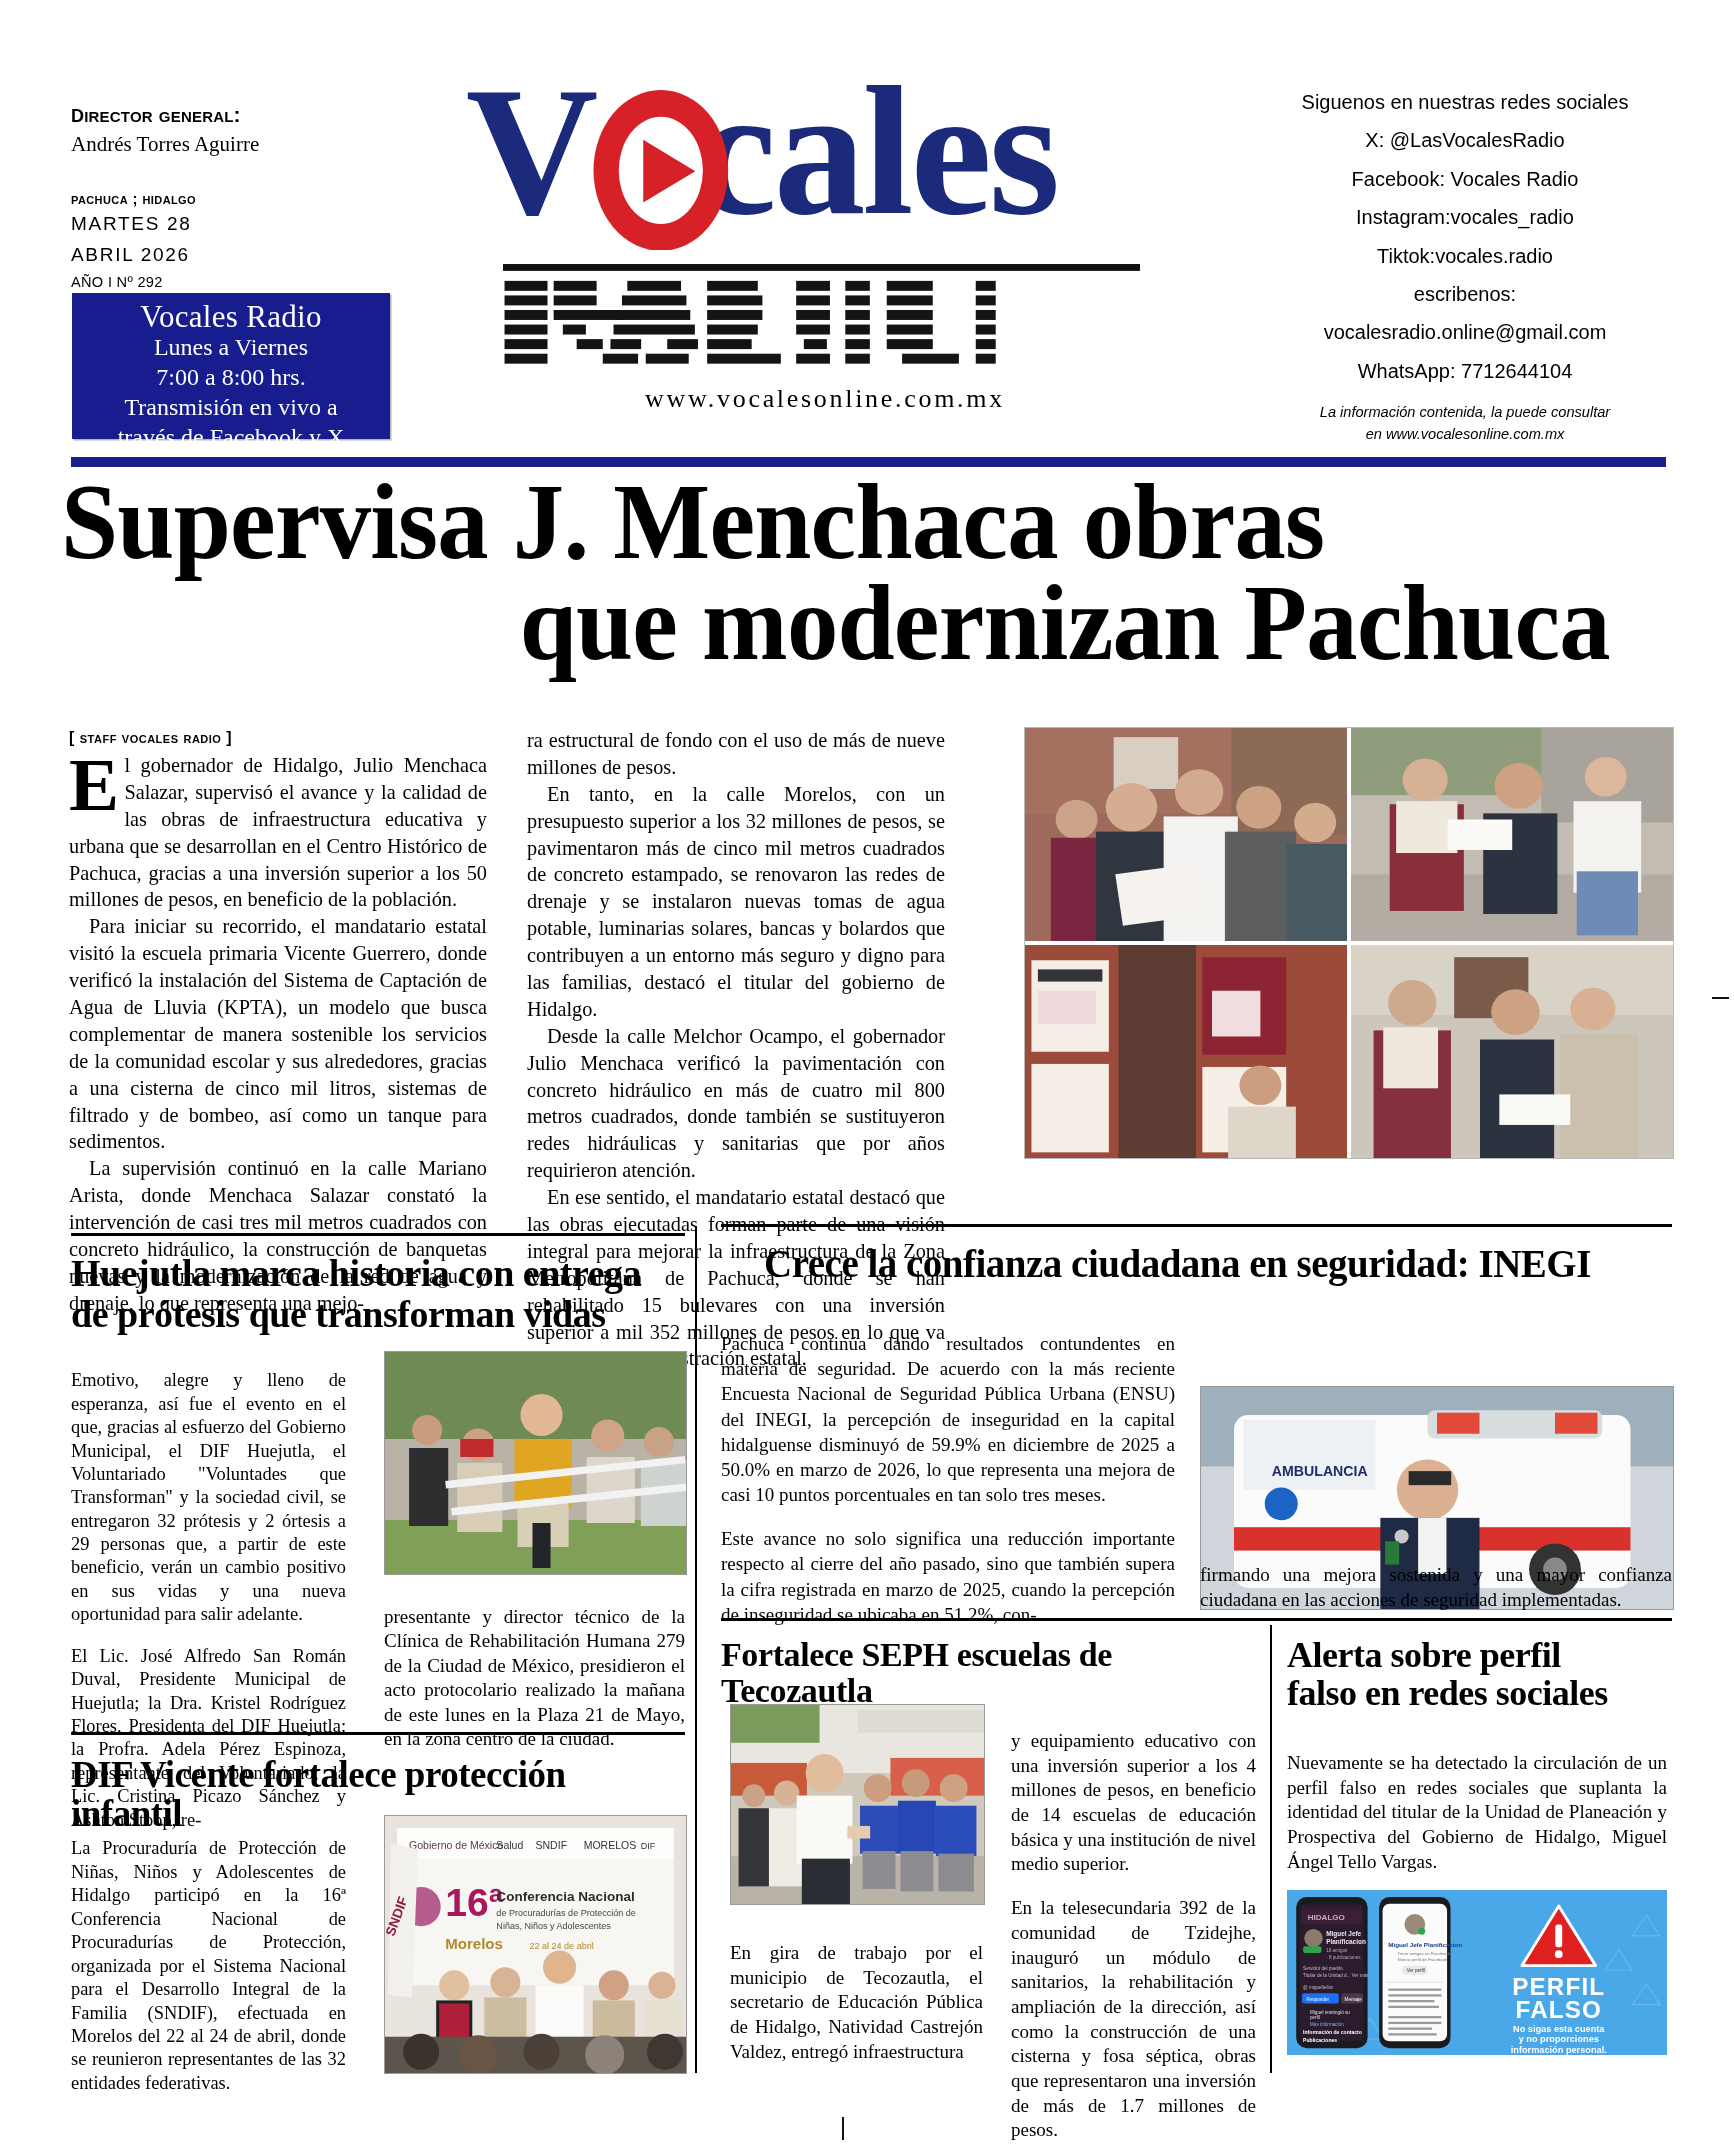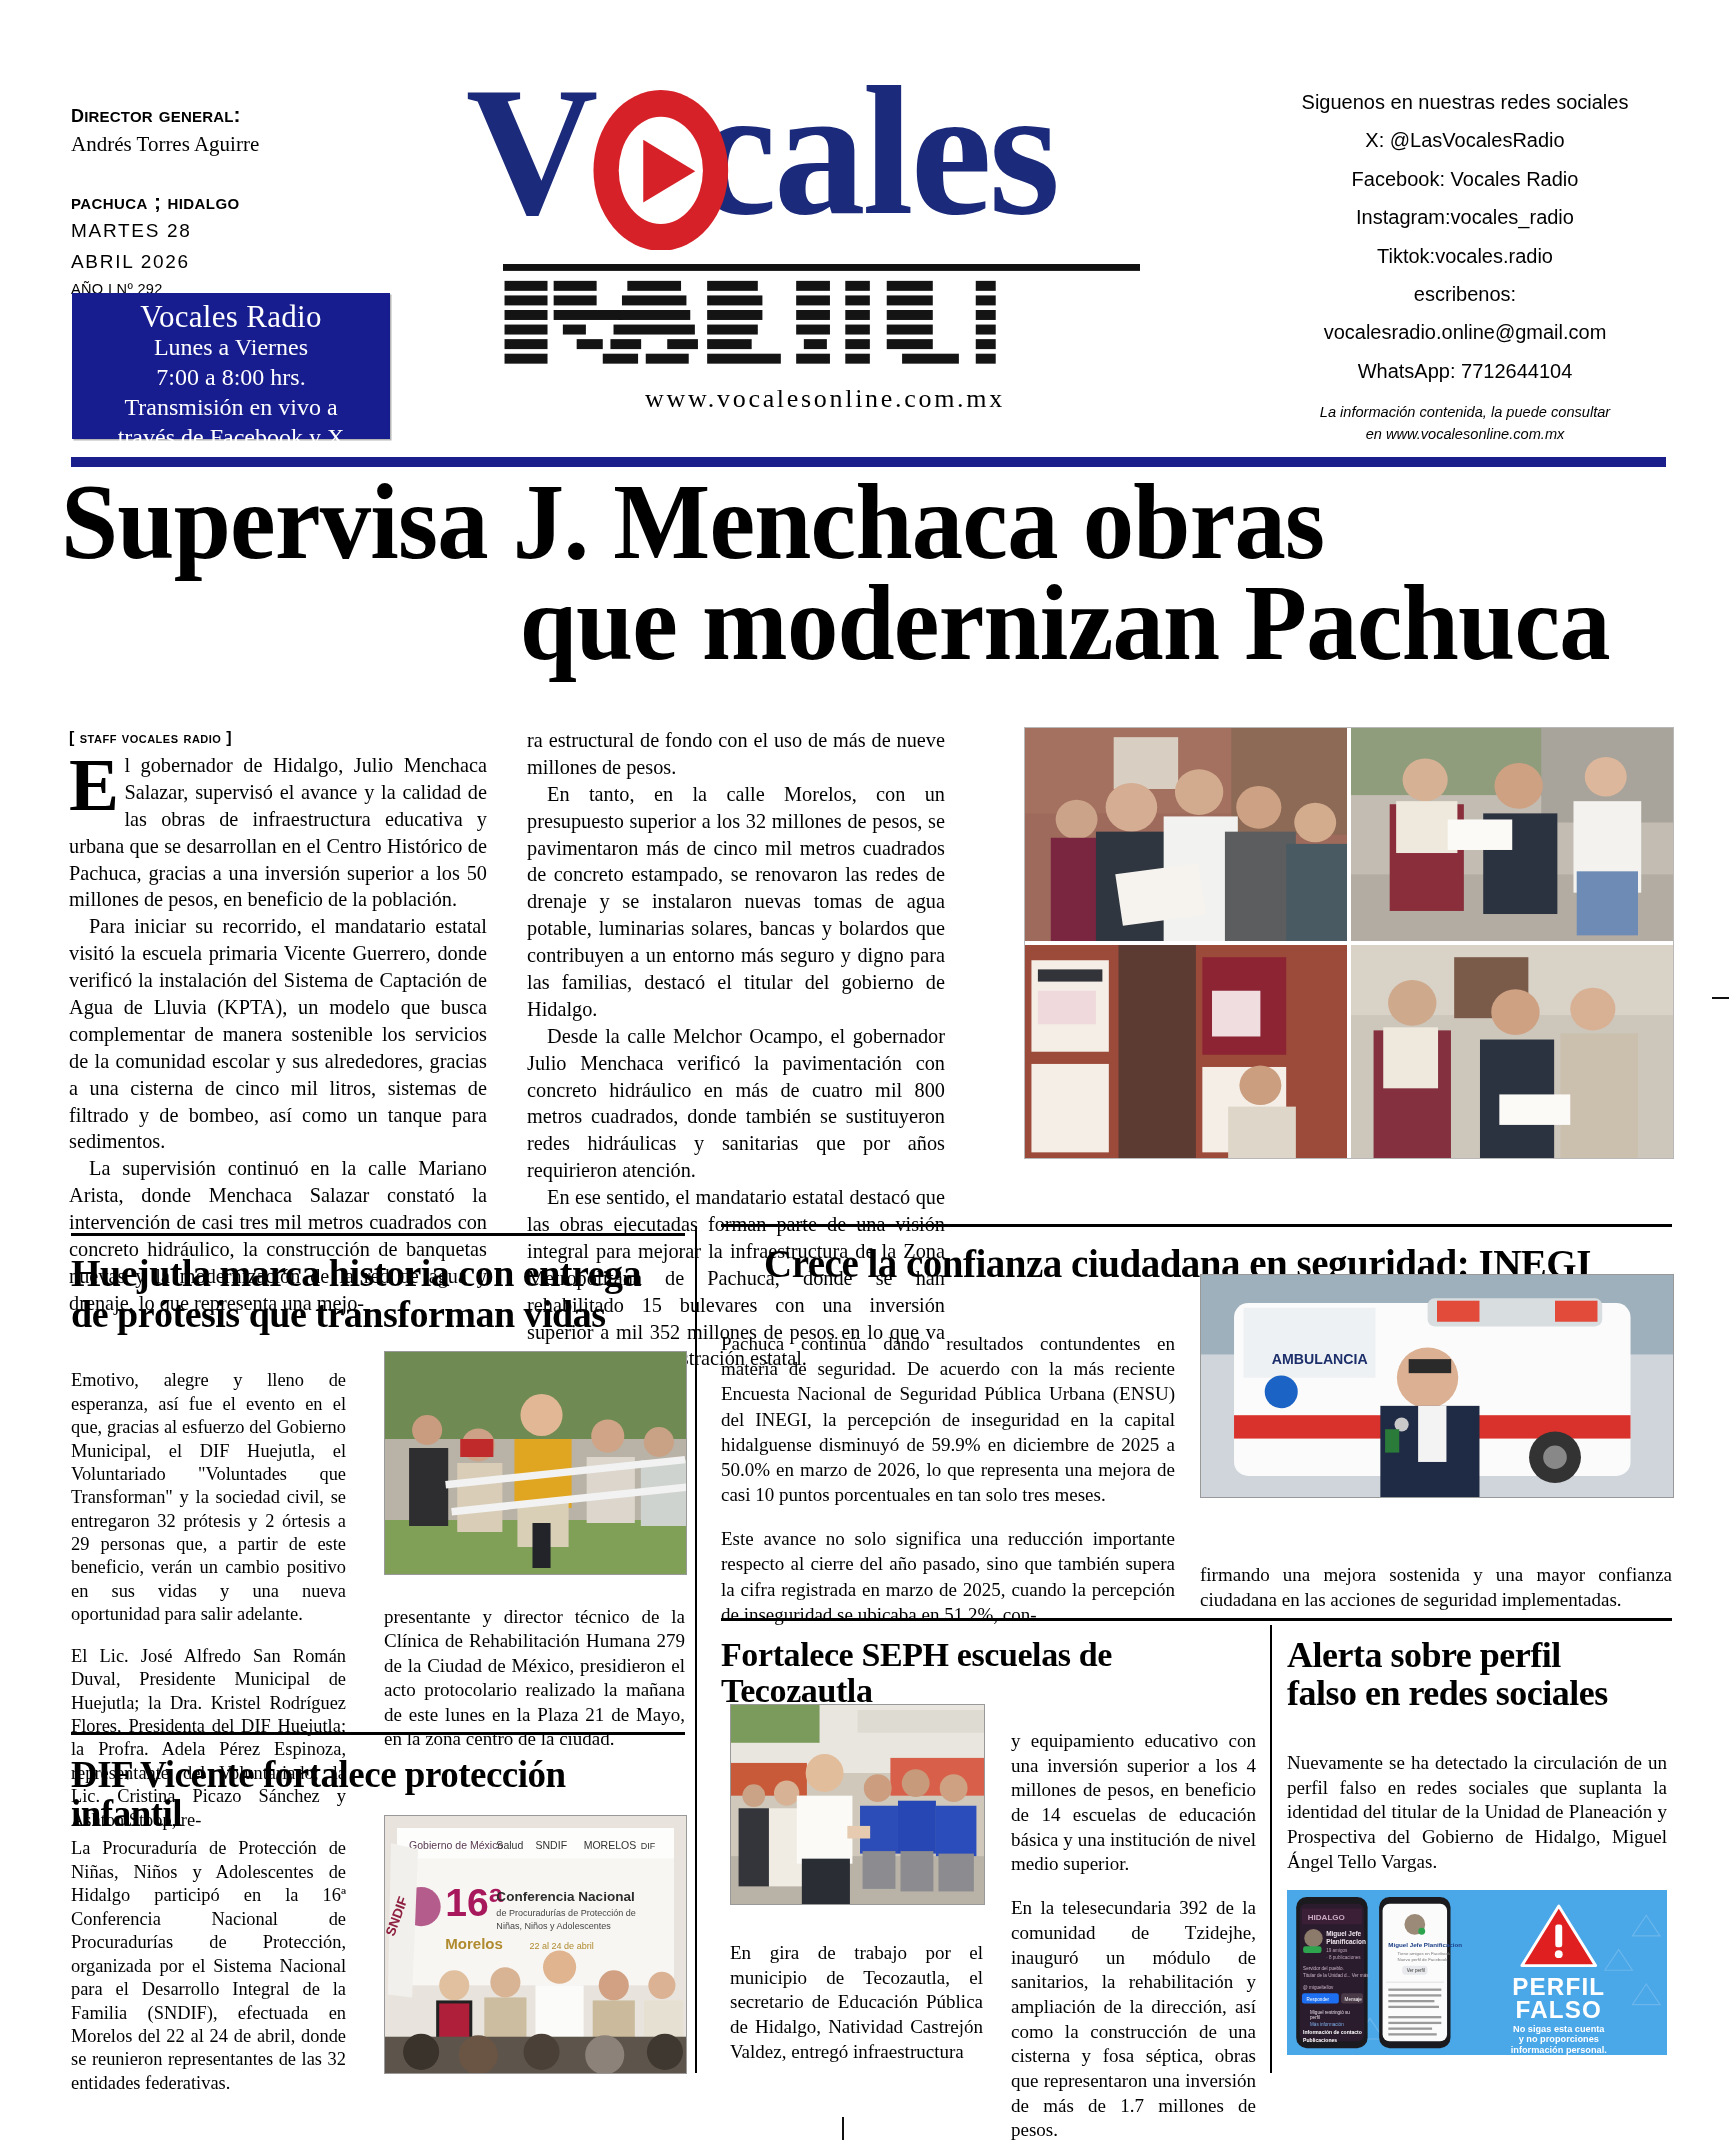--- a/index.html
+++ b/index.html
@@ -11,21 +11,21 @@
   .page{position:absolute;inset:0;}
 
   
   .masthead{position:absolute;left:0;top:0;width:1734px;height:474px;}
 
   .md-left{position:absolute;left:71px;top:98px;width:322px;}
   .md-kicker{font-family:"Liberation Sans",sans-serif;font-size:21px;letter-spacing:0.2px;
              font-variant:small-caps;text-transform:lowercase;font-weight:600;line-height:1.25;}
   .md-kicker::first-letter{font-size:25px;}
   .md-name{font-family:Liberation Serif, serif;font-size:21px;line-height:1.3;margin-top:1.5px;}
-  .md-place{font-family:"Liberation Sans",sans-serif;font-size:21px;margin-top:32px;
+  .md-place{font-family:"Liberation Sans",sans-serif;font-size:15px;margin-top:32px;
             font-variant:small-caps;text-transform:lowercase;font-weight:600;letter-spacing:0.4px;}
   .md-date{font-family:"Liberation Sans",sans-serif;font-size:19px;letter-spacing:1.7px;
            line-height:1.45;margin-top:3.1px;}
   .md-issue{font-family:"Liberation Sans",sans-serif;font-size:14.6px;letter-spacing:0.3px;margin-top:6.1px;}
 
   .radio-box{position:absolute;left:72px;top:293px;width:318px;height:146px;
              background:#171c8f;color:#fff;text-align:center;
              box-shadow:1.5px 1.5px 0 rgba(120,120,120,.55);}
   .rb-title{font-size:31px;line-height:1.08;padding-top:7px;letter-spacing:0.3px;}
   .rb-line{font-size:24px;line-height:1.24;}
@@ -87,21 +87,21 @@
   #dif{left:71px;top:1756px;width:614px;}
   #dif .hd{font-size:37px;letter-spacing:-0.5px;line-height:1.05;}
   #dif-col1{position:absolute;left:71px;top:1819px;width:275px;font-size:18.4px;line-height:1.275;text-align:justify;}
   #dif-photo{position:absolute;left:384px;top:1815px;width:301px;height:257px;border:0.8px solid #999;}
 
   
   #inegi{left:721px;top:1244px;width:951px;margin-left:43px;}
   #inegi .hd{font-size:39px;letter-spacing:-0.5px;line-height:1.05;}
   #in-col1{position:absolute;left:721px;top:1312px;width:454px;font-size:19px;line-height:1.325;text-align:justify;}
   #in-col2{position:absolute;left:1200px;top:1543px;width:472px;font-size:19px;line-height:1.325;text-align:justify;}
-  #in-photo{position:absolute;left:1200px;top:1274px;width:472px;height:222px;border:0.8px solid #999;text-align:center;}
+  #in-photo{position:absolute;left:1200px;top:1386px;width:472px;height:222px;border:0.8px solid #999;text-align:center;}
 
   
   #seph{left:721px;top:1637px;width:537px;}
   #seph .hd{font-size:34px;letter-spacing:-0.4px;line-height:1.05;}
   #seph-photo{position:absolute;left:730px;top:1704px;width:253px;height:199px;border:0.8px solid #999;}
   #seph-col1{position:absolute;left:730px;top:1922px;width:253px;font-size:19px;line-height:1.30;text-align:justify;}
   #seph-col2{position:absolute;left:1011px;top:1710px;width:245px;font-size:19px;line-height:1.30;text-align:justify;}
 
   
   #alerta{left:1287px;top:1637px;width:380px;}

